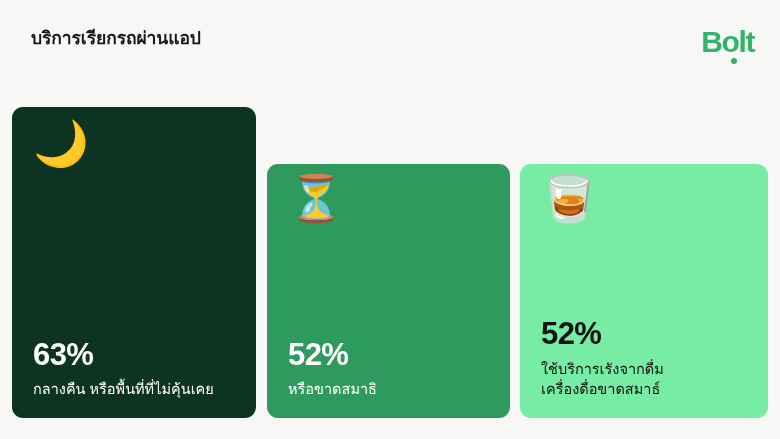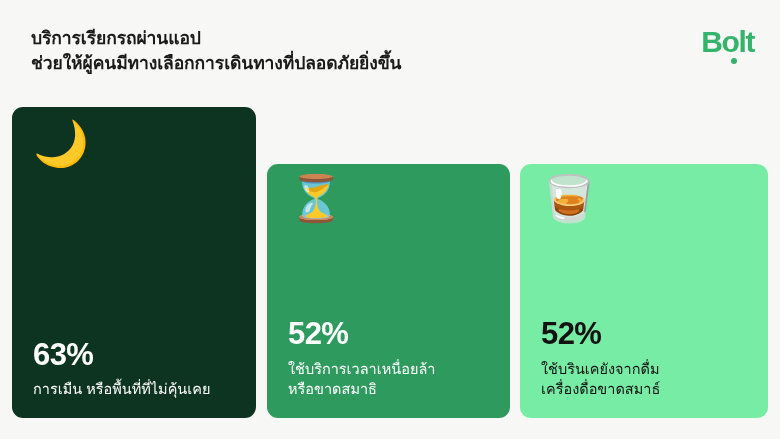--- a/index.html
+++ b/index.html
@@ -79,57 +79,55 @@
   .dark-text  .stat, .dark-text  .desc { color:#121212; }
 </style>
 </head>
 <body>
 
 <div class="page">
 
   <div class="header">
     <div class="headline">
       <span class="headline-line">บริการเรียกรถผ่านแอป</span>
-      <span class="headline-line">ช่วยให้ผู้คนมีทางเลือกการเดินทางที่ปลอดภัยยิ่งขึ้น</span>
     </div>
 
     <div class="logo">
       <div class="logo-text">Bolt</div>
       <span class="logo-dot"></span>
     </div>
   </div>
 
   <div class="cards">
 
     <div class="card card-1 light-text">
       <span class="card-emoji">🌙</span>
       <div class="card-body">
         <div class="stat">63%</div>
         <div class="desc">
-          <span class="desc-line">การเมืน หรือพื้นที่ที่ไม่คุ้นเคย</span>
+          <span class="desc-line">กลางคืน หรือพื้นที่ที่ไม่คุ้นเคย</span>
         </div>
       </div>
     </div>
 
     <div class="card card-2 light-text">
       <span class="card-emoji">⏳</span>
       <div class="card-body">
         <div class="stat">52%</div>
         <div class="desc">
-          <span class="desc-line">ใช้บริการเวลาเหนื่อยล้า</span>
           <span class="desc-line">หรือขาดสมาธิ</span>
         </div>
       </div>
     </div>
 
     <div class="card card-3 dark-text">
       <span class="card-emoji">🥃</span>
       <div class="card-body">
         <div class="stat">52%</div>
         <div class="desc">
-          <span class="desc-line">ใช้บรินเคยังจากดื่ม</span>
+          <span class="desc-line">ใช้บริการเรังจากดื่ม</span>
           <span class="desc-line">เครื่องดื่อขาดสมาธ์</span>
         </div>
       </div>
     </div>
 
   </div>
 </div>
 
 </body></html>

